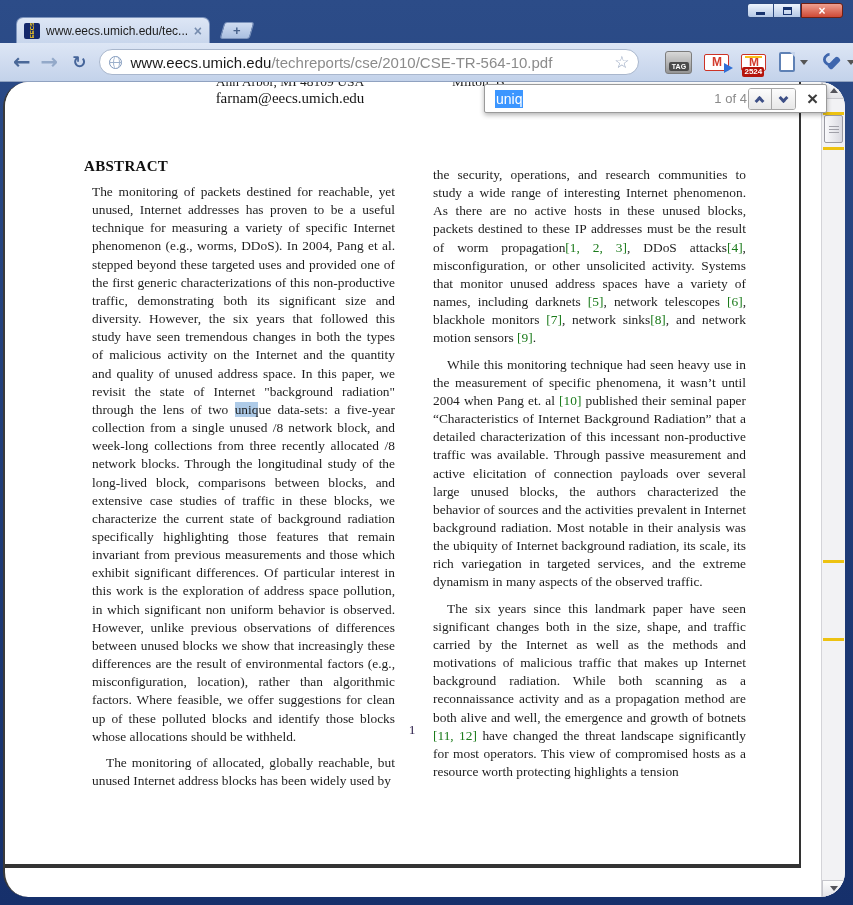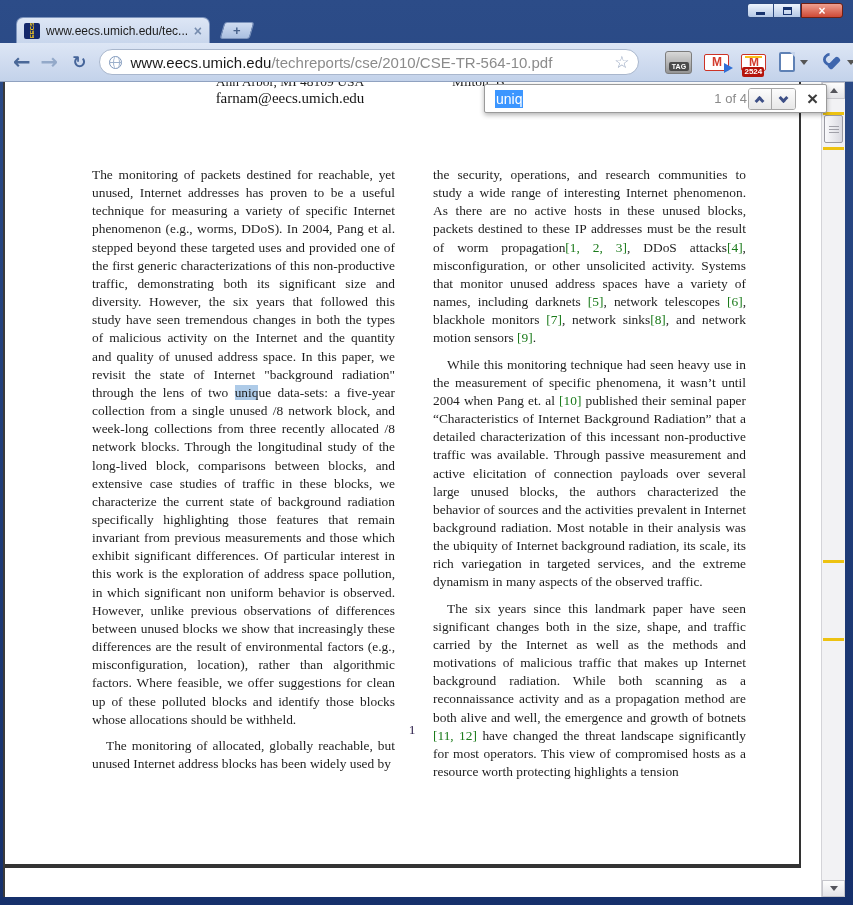--- a/index.html
+++ b/index.html
@@ -62,21 +62,21 @@
   .doc-icon{width:16px;height:20px;border:2px solid #5e81b5;border-radius:2px;background:#fff;position:relative;}
   .doc-icon::after{content:"";position:absolute;right:-2px;top:-2px;width:0;height:0;border-left:5px solid transparent;
                    border-top:5px solid #c3d2ea;}
   .caret{width:0;height:0;border-left:4px solid transparent;border-right:4px solid transparent;border-top:5px solid #555;margin-left:5px;}
   .wrench-icon{width:20px;height:20px;position:relative;}
   .wrench-icon::before{content:"";position:absolute;left:9px;top:4px;width:6px;height:14px;background:#3f66ad;border-radius:2px;
                        transform:rotate(45deg);}
   .wrench-icon::after{content:"";position:absolute;left:1px;top:1px;width:7px;height:7px;border:3px solid #3f66ad;
                       border-radius:50%;border-top-color:transparent;transform:rotate(45deg);}
   
-  .content{position:absolute;top:82px;left:3px;right:8px;bottom:8px;background:#fff;border-left:2px solid #3a3a3a;overflow:hidden;}
+  .content{position:absolute;top:82px;left:3px;right:8px;bottom:8px;background:#fff;border-left:2px solid #3a3a3a;overflow:hidden;border-radius:25px;}
   .page{position:absolute;left:0;top:0;width:796px;height:786px;background:#fff;border-right:2px solid #333;
         border-bottom:4px solid #333;font-family:"Liberation Serif",serif;color:#1e1e1e;}
   .hdr-left{position:absolute;left:135px;top:-9px;width:300px;text-align:center;}
   .hdr-aff{font-size:13.5px;line-height:17px;}
   .hdr-email{font-size:15px;line-height:17px;color:#141414;}
   .hdr-right{position:absolute;left:409px;top:-9px;width:230px;}
   .hdr-right .hdr-aff{text-align:left;padding-left:38px;}
   .hdr-right .hdr-email{text-align:center;margin-top:20px;color:#30203a;}
   .abstract-col{position:absolute;left:79px;top:76px;width:319px;}
   .sec-head{font-size:15px;font-weight:bold;letter-spacing:.3px;margin:0 0 7px 0;color:#111;}
@@ -187,20 +187,21 @@
     <div class="page">
       <div class="hdr-left">
         <div class="hdr-aff">Ann Arbor, MI 48109 USA</div>
         <div class="hdr-email">farnam@eecs.umich.edu</div>
       </div>
       <div class="hdr-right">
         <div class="hdr-aff">Milton, B</div>
       </div>
 
       <div class="abstract-col">
+        <div class="sec-head">ABSTRACT</div>
         <p class="body-text"><span>The monitoring of packets destined for reachable, yet unused, Internet addresses has proven to be a useful technique for measuring a variety of specific Internet phenomenon (e.g., worms, DDoS). In 2004, Pang et al.  stepped beyond these targeted uses and provided one of the first generic characterizations of this non-productive traffic, demonstrating both its significant size and diversity.  However, the six years that followed this study have seen tremendous changes in both the types of malicious activity on the Internet and the quantity and quality of unused address space.  In this paper, we revisit the state of Internet "background radiation" through the lens of two </span><span class="seg-match">uniq</span><span>ue data-sets: a five-year collection from a single unused /8 network block, and week-long collections from three recently allocated /8 network blocks.  Through the longitudinal study of the long-lived block, comparisons between blocks, and extensive case studies of traffic in these blocks, we characterize the current state of background radiation specifically highlighting those features that remain invariant from previous measurements and those which exhibit significant differences.  Of particular interest in this work is the exploration of address space pollution, in which significant non uniform behavior is observed. However, unlike previous observations of differences between unused blocks we show that increasingly these differences are the result of environmental factors (e.g., misconfiguration, location), rather than algorithmic factors.  Where feasible, we offer suggestions for clean up of these polluted blocks and identify those blocks whose allocations should be withheld.</span></p>
         <p class="body-text indent">The monitoring of allocated, globally reachable, but unused Internet address blocks has been widely used by</p>
       </div>
 
       <div class="col2">
         <p class="body-text"><span>the security, operations, and research communities to study a wide range of interesting Internet phenomenon. As there are no active hosts in these unused blocks, packets destined to these IP addresses must be the result of worm propagation</span><span class="seg-cite">[1, 2, 3]</span><span>, DDoS attacks</span><span class="seg-cite">[4]</span><span>, misconfiguration, or other unsolicited activity.  Systems that monitor unused address spaces have a variety of names, including darknets </span><span class="seg-cite">[5]</span><span>, network telescopes </span><span class="seg-cite">[6]</span><span>, blackhole monitors </span><span class="seg-cite">[7]</span><span>, network sinks</span><span class="seg-cite">[8]</span><span>, and network motion sensors </span><span class="seg-cite">[9]</span><span>.</span></p>
         <p class="body-text indent"><span>While this monitoring technique had seen heavy use in the measurement of specific phenomena, it wasn’t until 2004 when Pang et. al </span><span class="seg-cite">[10]</span><span> published their seminal paper “Characteristics of Internet Background Radiation” that a detailed characterization of this incessant non-productive traffic was available. Through passive measurement and active elicitation of connection payloads over several large unused blocks, the authors characterized the behavior of sources and the activities prevalent in Internet background radiation.  Most notable in their analysis was the ubiquity of Internet background radiation, its scale, its rich variegation in targeted services, and the extreme dynamism in many aspects of the observed traffic.</span></p>
         <p class="body-text indent"><span>The six years since this landmark paper have seen significant changes both in the size, shape, and traffic carried by the Internet as well as the methods and motivations of malicious traffic that makes up Internet background radiation.  While both scanning as a reconnaissance activity and as a propagation method are both alive and well, the emergence and growth of botnets </span><span class="seg-cite">[11, 12]</span><span> have changed the threat landscape significantly for most operators.  This view of compromised hosts as a resource worth protecting highlights a tension</span></p>
       </div>
 

